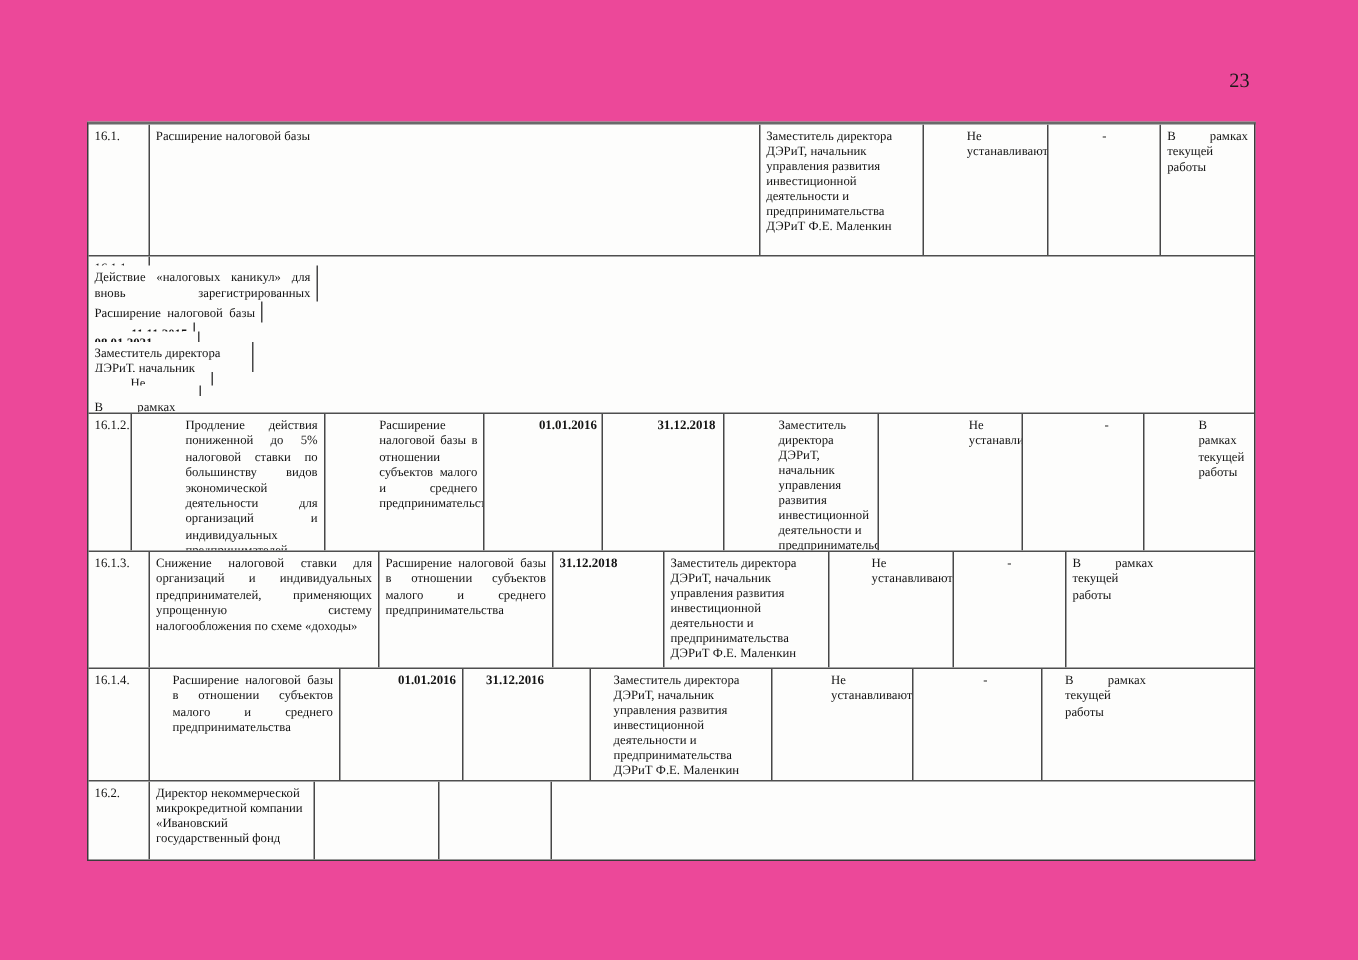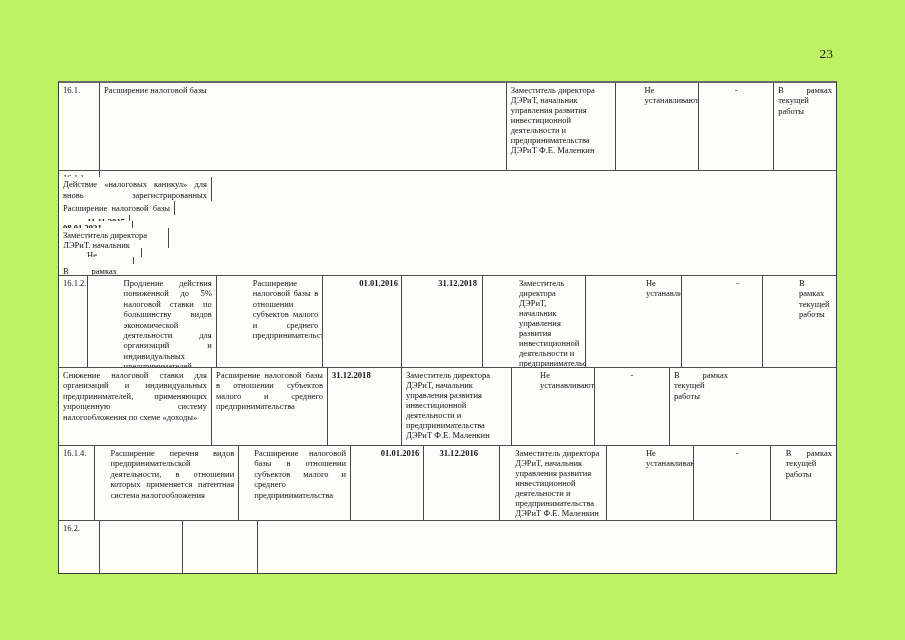--- a/index.html
+++ b/index.html
@@ -4,21 +4,21 @@
 <style>
   * { margin:0; padding:0; box-sizing:border-box; }
   html,body { width:905px; height:640px; }
   body {
     background:#ffffff;
     font-family:"Liberation Serif","DejaVu Serif",serif;
     color:#141414;
     position:relative;
     overflow:hidden;
   }
-  .sheet { position:absolute; inset:0; background:#bef264; }
+  .sheet { position:absolute; inset:0; background:#ec4899; }
   .pagenum {
     position:absolute; top:46px; right:72px;
     font-size:13.5px; color:#1a1a1a;
   }
   .doc-table {
     position:absolute; left:58px; top:81px; width:779px;
     border:1px solid #3c3c3c;
     border-top:2px solid #6a6a6a;
     background:#fdfdfc;
   }
@@ -87,42 +87,43 @@
       <div class="cell c3">Расширение налоговой базы в отношении субъектов малого и среднего предпринимательства</div>
       <div class="cell c4 date">01.01.2016</div>
       <div class="cell c5 date">31.12.2018</div>
       <div class="cell c6">Заместитель директора ДЭРиТ, начальник управления развития инвестиционной деятельности и предпринимательства ДЭРиТ Ф.Е. Маленкин</div>
       <div class="cell c7">Не устанавливаются</div>
       <div class="cell c8">-</div>
       <div class="cell c9">В рамках текущей работы</div>
     </div>
 
     <div class="row r4">
+      <div class="cell c1">16.1.3.</div>
       <div class="cell c2">Снижение налоговой ставки для организаций и индивидуальных предпринимателей, применяющих упрощенную систему налогообложения по схеме «доходы»</div>
       <div class="cell c3">Расширение налоговой базы в отношении субъектов малого и среднего предпринимательства</div>
       <div class="cell c5 date">31.12.2018</div>
       <div class="cell c6">Заместитель директора ДЭРиТ, начальник управления развития инвестиционной деятельности и предпринимательства ДЭРиТ Ф.Е. Маленкин</div>
       <div class="cell c7">Не устанавливаются</div>
       <div class="cell c8">-</div>
       <div class="cell c9">В рамках текущей работы</div>
     </div>
 
     <div class="row r5">
       <div class="cell c1">16.1.4.</div>
-      <div class="cell c2">Расширение перечня видов предпринимательской деятельности, в отношении которых применяется патентная система налогообложения</div>
       <div class="cell c3">Расширение налоговой базы в отношении субъектов малого и среднего предпринимательства</div>
       <div class="cell c4 date">01.01.2016</div>
       <div class="cell c5 date">31.12.2016</div>
       <div class="cell c6">Заместитель директора ДЭРиТ, начальник управления развития инвестиционной деятельности и предпринимательства ДЭРиТ Ф.Е. Маленкин</div>
       <div class="cell c7">Не устанавливаются</div>
       <div class="cell c8">-</div>
       <div class="cell c9">В рамках текущей работы</div>
     </div>
 
     <div class="row r6">
       <div class="cell c1">16.2.</div>
+      <div class="cell c6">Директор некоммерческой микрокредитной компании «Ивановский государственный фонд</div>
       <div class="cell c7"></div>
       <div class="cell c8"></div>
       <div class="cell c9"></div>
     </div>
 
   </div>
 </div>
 
 </body></html>

